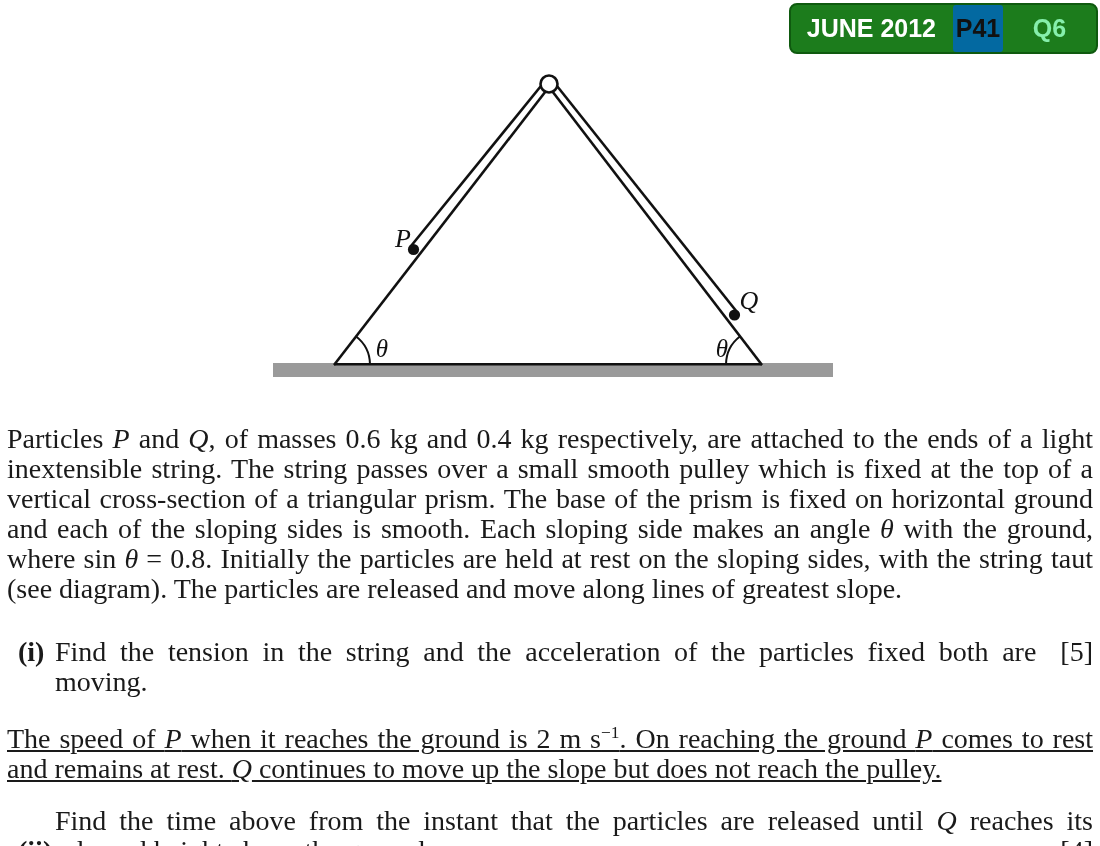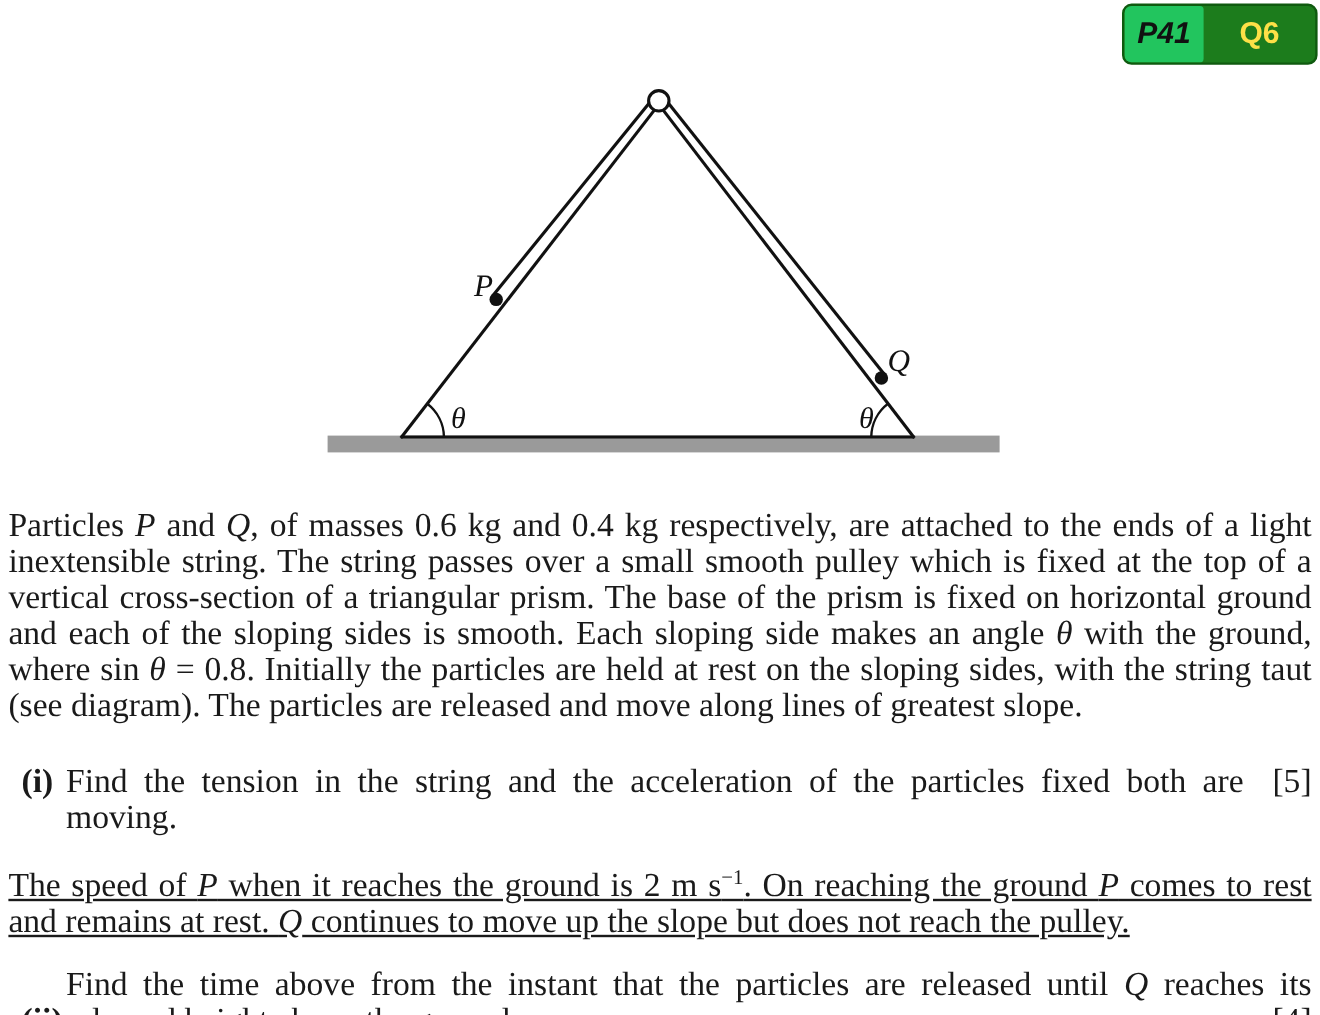--- a/index.html
+++ b/index.html
@@ -48,22 +48,22 @@
     font-weight: bold;
     font-size: 25px;
   }
   .exam-badge .cell {
     display: flex;
     align-items: center;
     justify-content: center;
     white-space: nowrap;
   }
   .badge-session { color: #ffffff; padding: 0 17px 0 16px; }
-  .badge-paper   { background: #22c55e; color: #111111; width: 66px; border-radius: 3px; font-style: italic; }
-  .badge-question{ color: #fde047; width: 93px; }
+  .badge-paper   { background: #0369a1; color: #111111; width: 50px; border-radius: 3px; }
+  .badge-question{ color: #86efac; width: 93px; }
 
   
   .body-text {
     font-size: 28px;
     line-height: 30px;
     text-align: justify;
   }
   .para {
     margin: 0 7px;
     width: 1086px;
@@ -150,20 +150,21 @@
       <circle cx="413.5" cy="249.5" r="5.6" fill="#111111"></circle>
       <circle cx="734.5" cy="315" r="5.6" fill="#111111"></circle>
 
       <text x="403" y="247" text-anchor="middle" class="svg-var-label">P</text>
       <text x="749" y="309" text-anchor="middle" class="svg-var-label">Q</text>
       <text x="382" y="357" text-anchor="middle" class="svg-angle-label">θ</text>
       <text x="722" y="357" text-anchor="middle" class="svg-angle-label">θ</text>
     </svg>
 
     <div class="exam-badge">
+      <div class="cell badge-session">JUNE 2012</div>
       <div class="cell badge-paper">P41</div>
       <div class="cell badge-question">Q6</div>
     </div>
   </div>
 
   <div class="body-text para para-intro"><span>Particles </span><i>P</i><span> and </span><i>Q</i><span>, of masses 0.6 kg and 0.4 kg respectively, are attached to the ends of a light inextensible string. The string passes over a small smooth pulley which is fixed at the top of a vertical cross-section of a triangular prism. The base of the prism is fixed on horizontal ground and each of the sloping sides is smooth. Each sloping side makes an angle </span><i>θ</i><span> with the ground, where sin </span><i>θ</i><span> = 0.8. Initially the particles are held at rest on the sloping sides, with the string taut (see diagram). The particles are released and move along lines of greatest slope.</span></div>
 
   <div class="body-text question-part part-i">
     <div class="part-marker">(i)</div>
     <div class="part-body"><span>Find the tension in the string and the acceleration of the particles fixed both are moving.</span></div>

